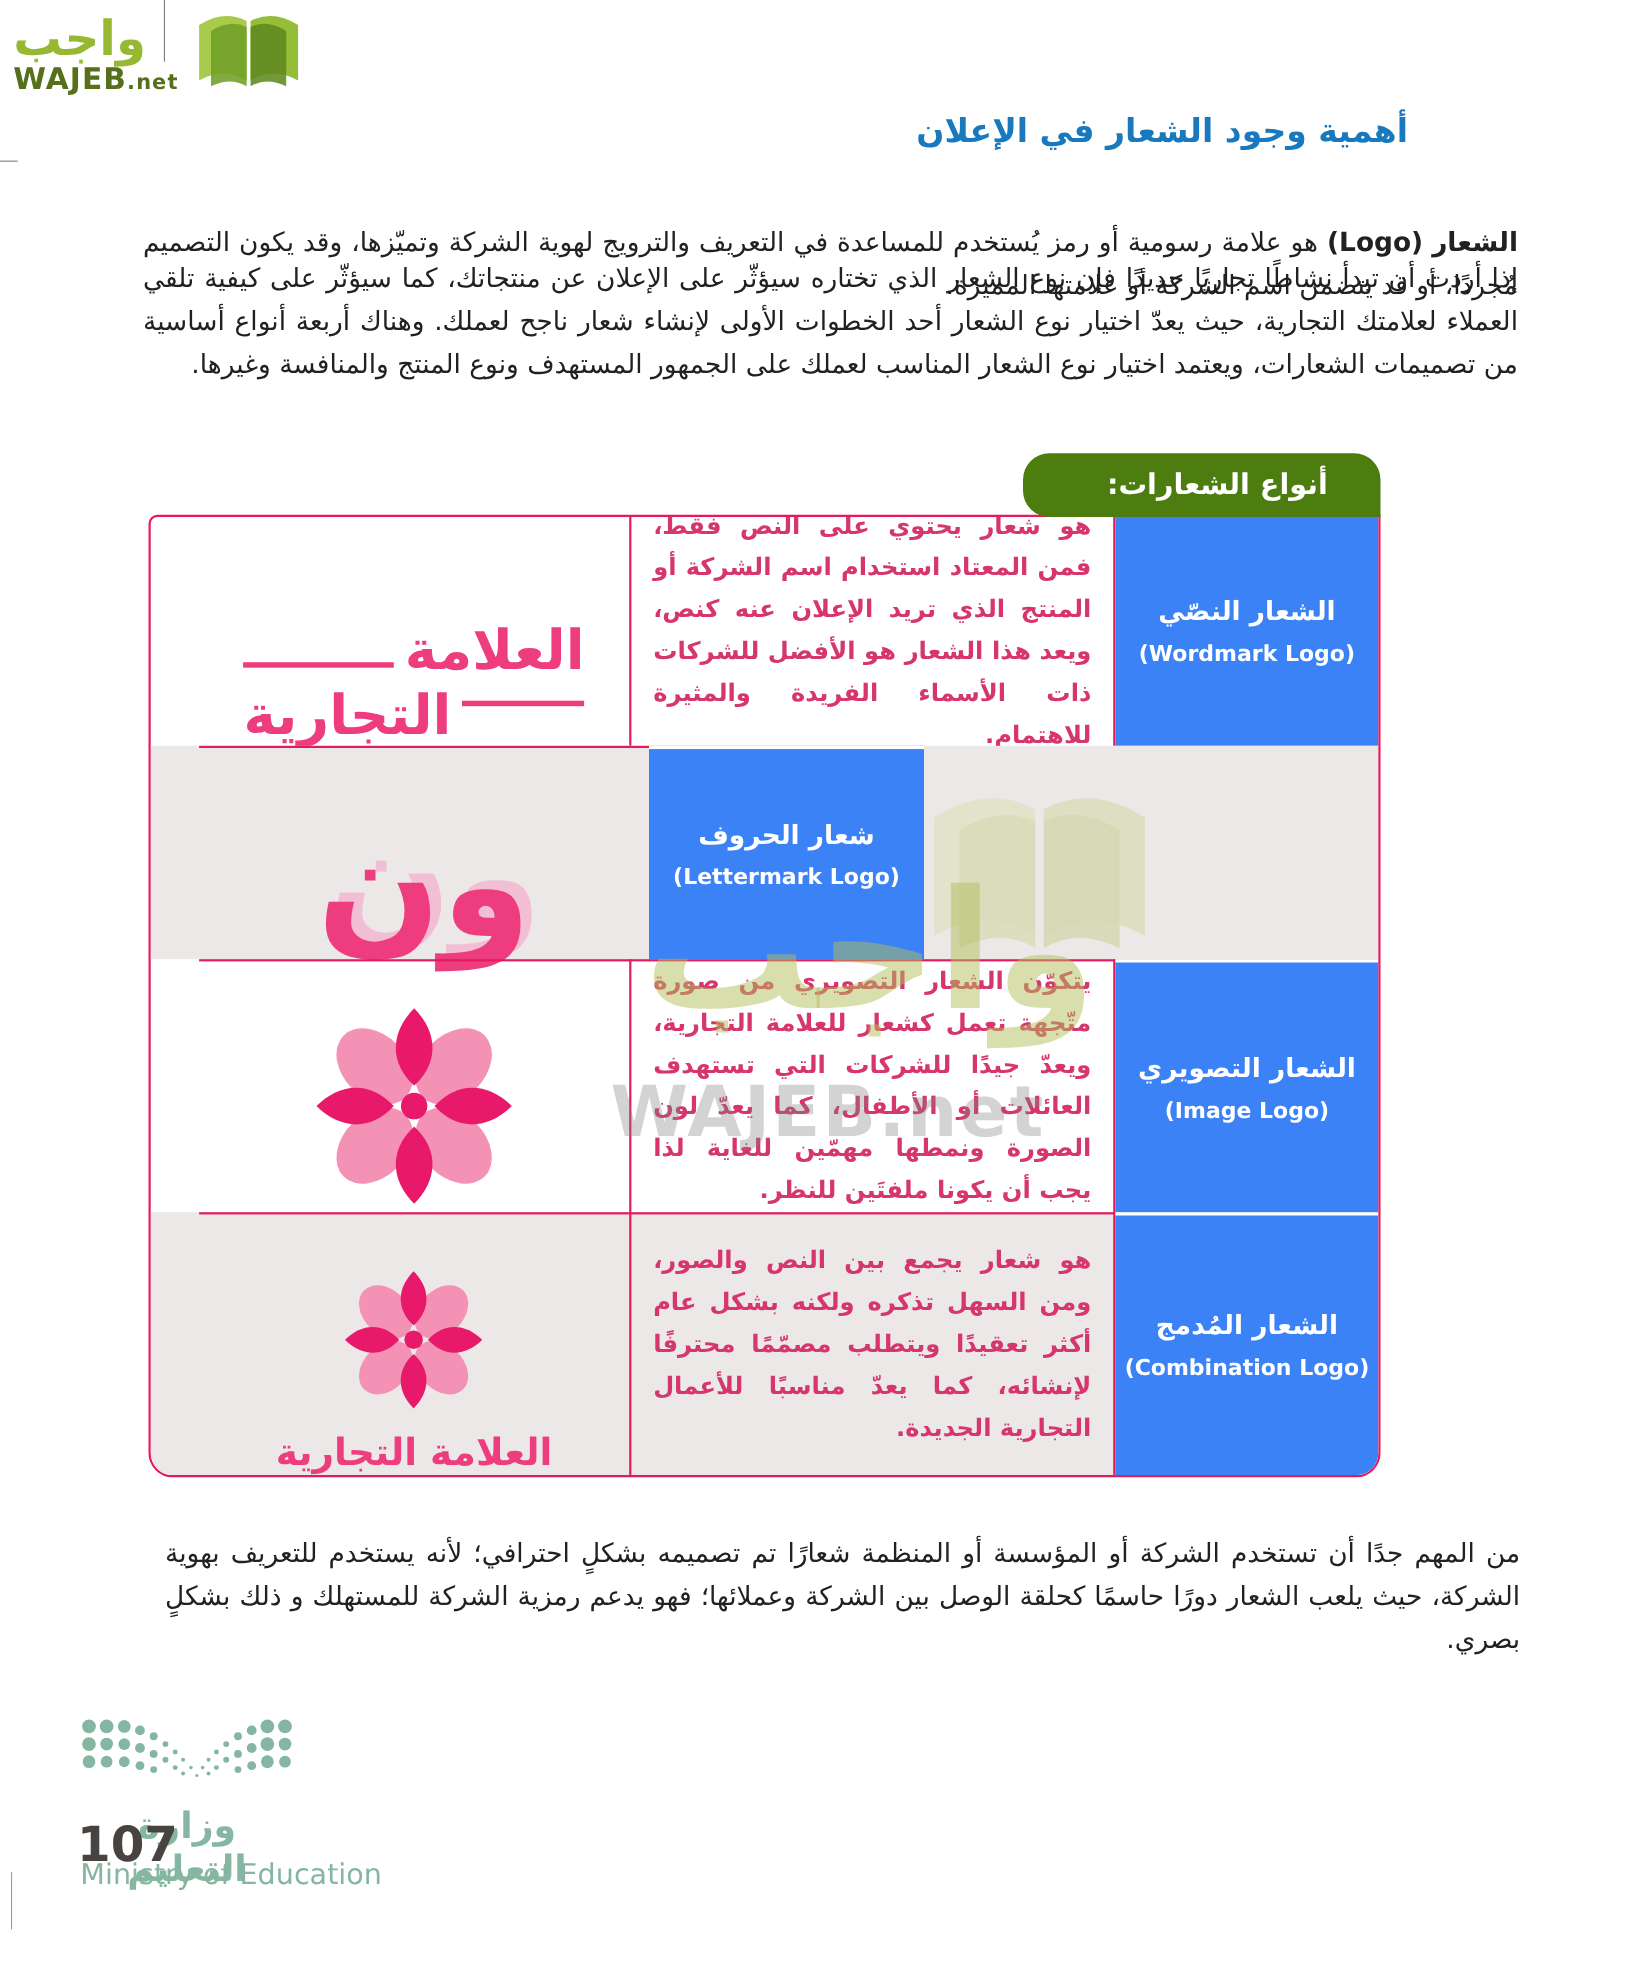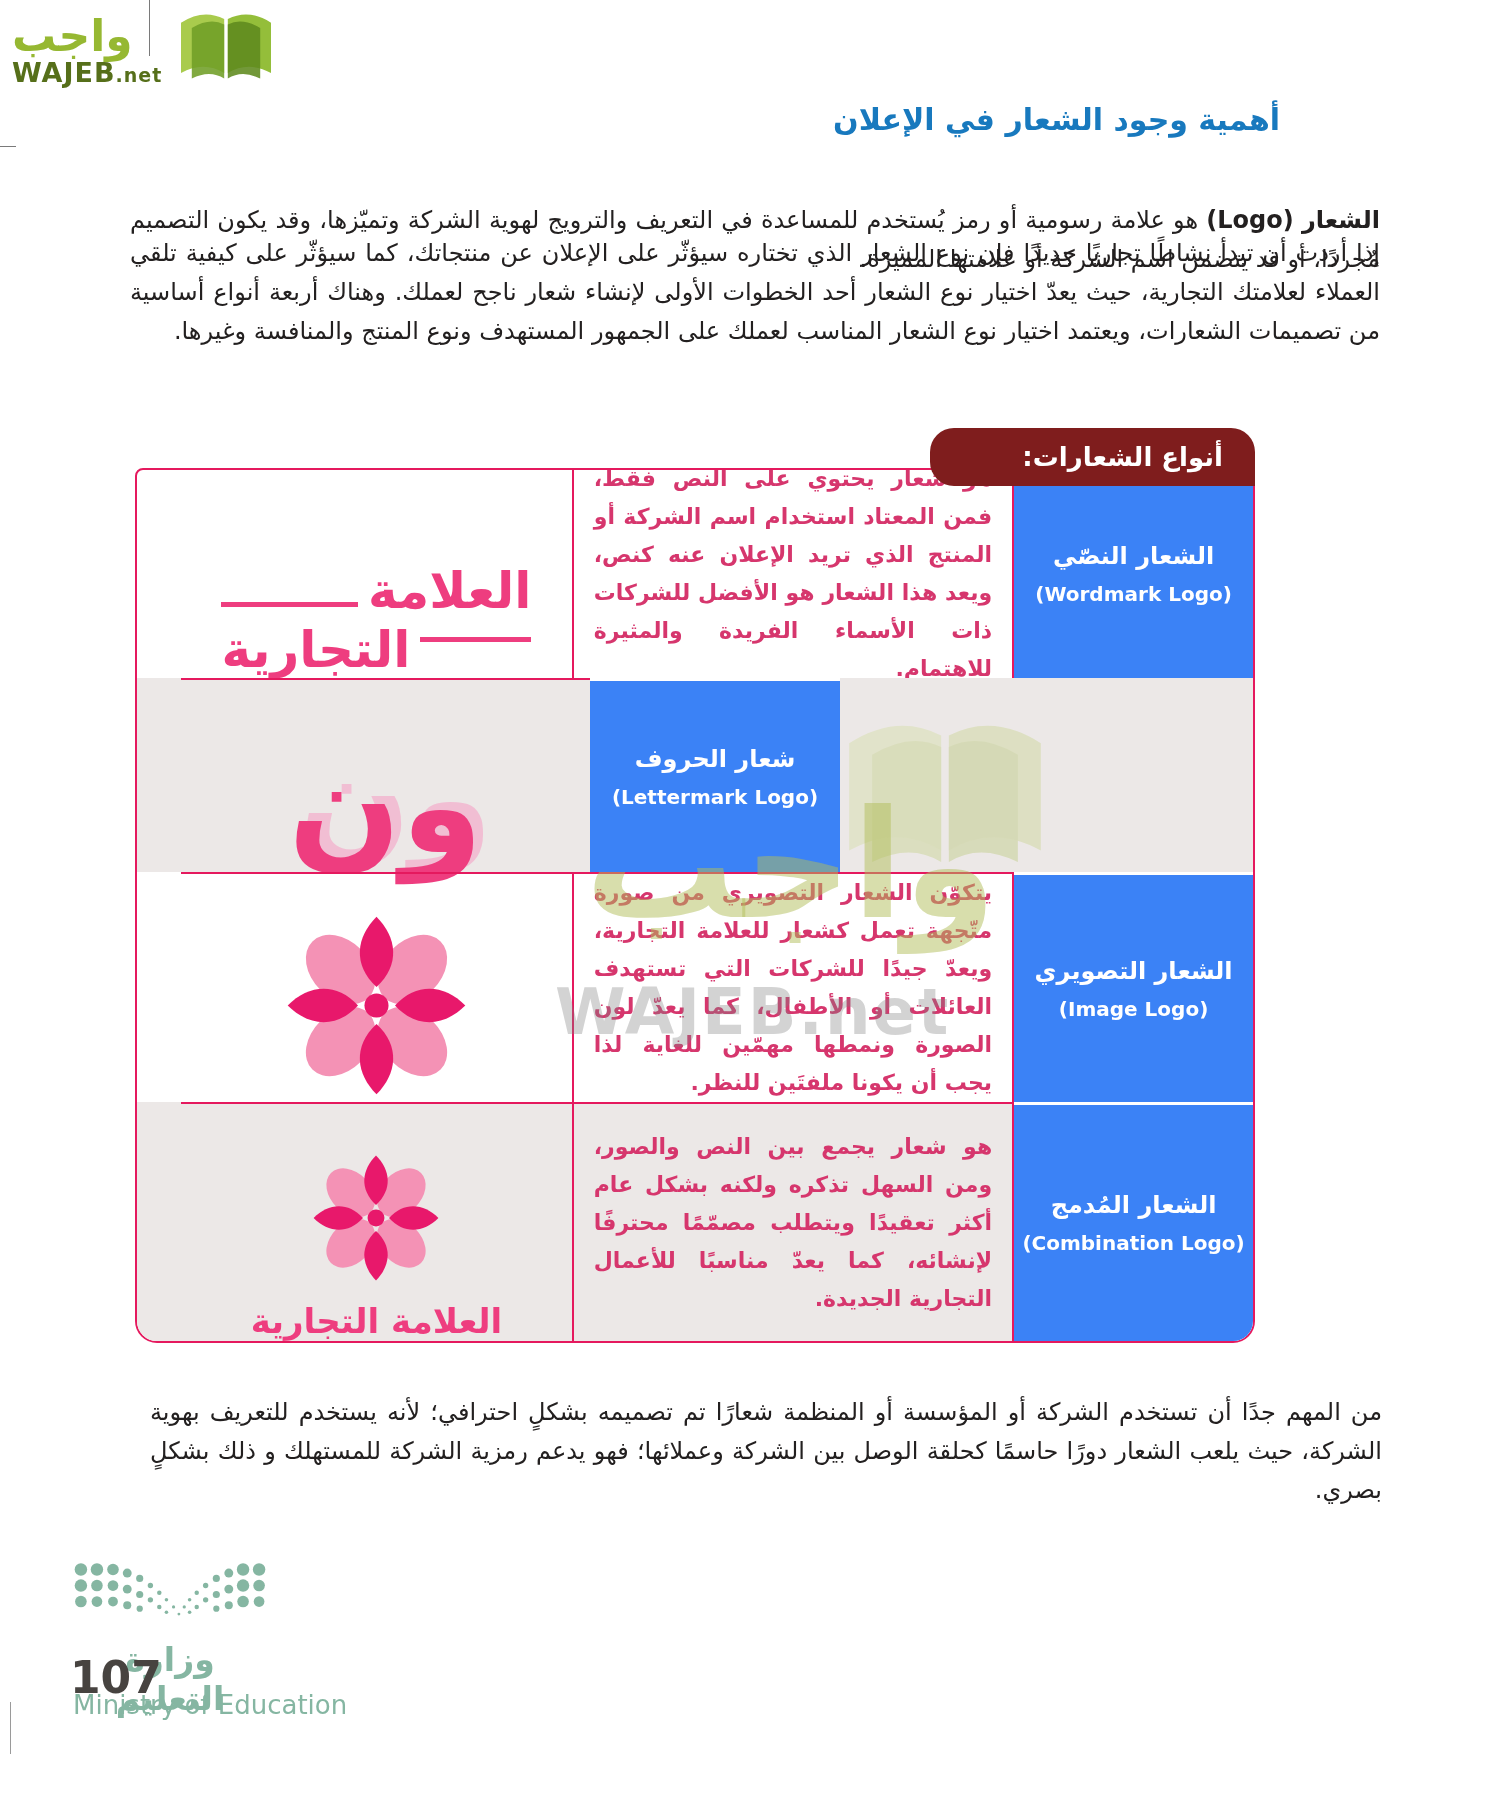--- a/index.html
+++ b/index.html
@@ -21,23 +21,23 @@
   .brand-en .tld { font-size:19px; }
 
   
   .page-heading { right:220px; top:102px; direction:rtl; color:#1879BE; font-size:30px; font-weight:bold; }
   .para { left:130px; width:1250px; direction:rtl; text-align:justify; font-size:24px; line-height:39px; color:#232020; }
   .para bdi { font-weight:bold; }
   .lead { font-weight:bold; }
 
   
   .tab {
-    left:930px; top:428px; width:325px; height:58px; background:#7f1d1d; z-index:2;
+    left:930px; top:412px; width:325px; height:58px; background:#4d7c0f; z-index:2;
     border-radius:24px 24px 0 24px; direction:rtl; color:#fff; font-size:26px; font-weight:bold;
-    display:flex; align-items:center; padding-right:32px;
+    display:flex; align-items:center; padding-right:48px;
   }
 
   
   .logo-table {
     left:135px; top:468px; width:1120px; height:875px;
     border:2px solid #E5195E; border-radius:8px 0 22px 22px; overflow:hidden;
     display:flex; flex-direction:column; background:#fff; z-index:1;
   }
   .trow { display:flex; direction:ltr; }
   .trow.alt { background:#ECE8E7; }

